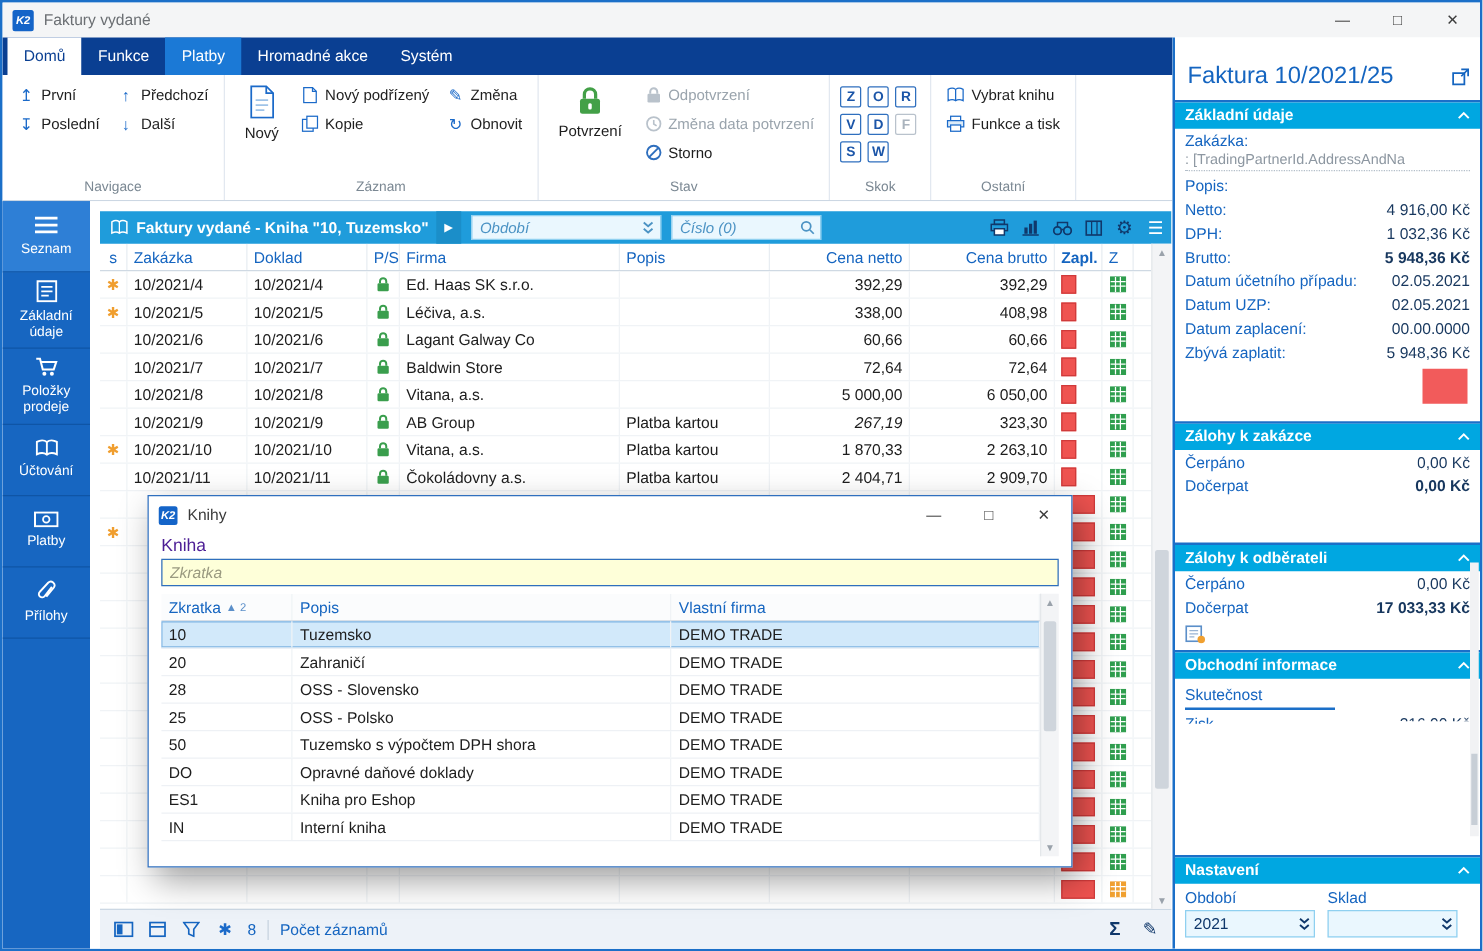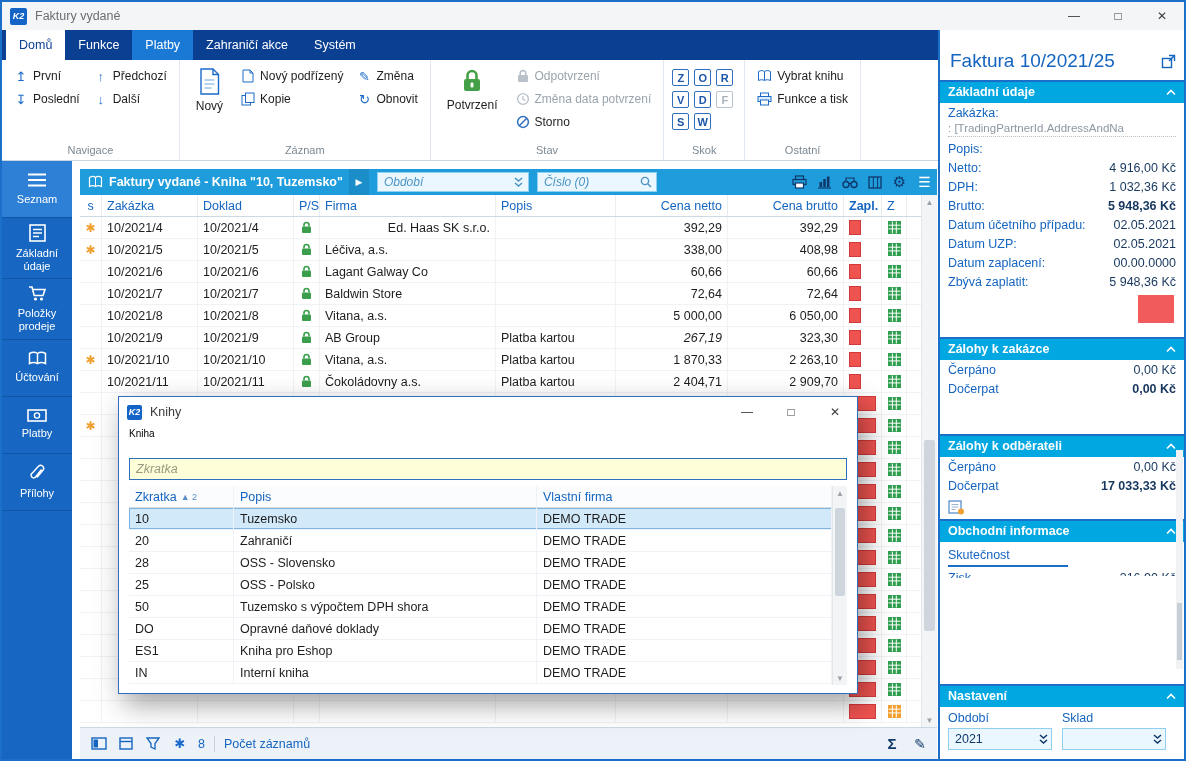--- a/index.html
+++ b/index.html
@@ -59,21 +59,21 @@
 .starblue{color:#1b6ac9;font-size:13px;}
 .sep{width:1px;height:16px;background:#c6d2de;}
 .sb-right{margin-left:auto;display:flex;gap:14px;align-items:center;color:#10386b;}
 .sum-g{font-size:15px;font-weight:bold;}
 .pen-g{font-size:14px;}
 
 .dialog{position:absolute;left:116px;top:394px;width:740px;height:298px;background:#fff;border:1px solid #2f6fbe;box-shadow:6px 10px 26px rgba(0,0,0,.38);display:flex;flex-direction:column;z-index:20;}
 .dlg-title{flex:0 0 30px;display:flex;align-items:center;gap:8px;padding-left:8px;}
 .dlg-title .t{font-size:12.5px;color:#3a3a3a;}
 .dlg-body{flex:1;display:flex;flex-direction:column;padding:0 10px 8px;min-height:0;}
-.dlg-label{color:#000000;font-size:10px;margin:1px 0 19px;}
+.dlg-label{color:#4c1d95;font-size:14px;margin:1px 0 3px;}
 .dlg-input{height:22px;border:1px solid #2f6fbe;background:#feffd9;font-size:12.5px;color:#55554a;padding:0 6px;font-family:inherit;width:100%;}
 .dlg-input::placeholder{color:#9a9a80;font-style:italic;}
 .dlg-grid{flex:1;margin-top:6px;position:relative;min-height:0;}
 .dlg-rows{position:absolute;top:0;left:0;right:15px;bottom:0;overflow:hidden;}
 .d-head{display:flex;height:22px;color:#1565c0;font-size:12.5px;border-bottom:1px solid #d8dfe7;align-items:center;background:#fbfcfd;}
 .d-row{display:flex;height:22px;font-size:12.5px;color:#1d1d1d;border-bottom:1px solid #eef1f5;align-items:center;}
 .d-row.selected{background:#d2e9fa;box-shadow:inset 0 0 0 1px #7fb4e2;}
 .dc{padding:0 6px;height:100%;display:flex;align-items:center;border-right:1px solid #f0f3f6;overflow:hidden;white-space:nowrap;}
 .sort{color:#5b8fc9;font-size:9px;margin-left:4px;}
 .dlg-scroll{position:absolute;right:0;top:0;bottom:0;width:15px;background:#f3f4f6;border-left:1px solid #e4e7ea;}
@@ -122,21 +122,21 @@
       </span>
   </div>
 
   <div class="body-row">
     <div class="left-col">
 
       <div class="tabrow">
           <div class="rtab selected">Domů</div>
           <div class="rtab ">Funkce</div>
           <div class="rtab accent">Platby</div>
-          <div class="rtab ">Zahraničí akce</div>
+          <div class="rtab ">Hromadné akce</div>
           <div class="rtab ">Systém</div>
         </div>
 
       <div class="ribbon">
         <div class="rgroup">
           <div class="rg-content" id="rg-navigace">
               <div class="rcol">
                 <div class="sbtn">
                   <span class="icw">
                     <span class="ga">↥</span>
@@ -456,21 +456,21 @@
                       <span>10/2021/4</span>
                     </div>
                     <div class="gc c" style="flex: 0 0 26px; width: 26px;">
                       <span class="icw">
                         <svg width="13" height="13" viewBox="0 0 13 13">
                           <rect x="2" y="5.5" width="9" height="6.5" rx="1" fill="#3a9e4d"></rect>
                           <path d="M4 5.5V4a2.5 2.5 0 0 1 5 0v1.5" fill="none" stroke="#3a9e4d" stroke-width="1.6"></path>
                         </svg>
                       </span>
                     </div>
-                    <div class="gc " style="flex: 0 0 176px; width: 176px; justify-content: flex-end;">
+                    <div class="gc " style="flex: 0 0 176px; width: 176px;">
                       <span>Ed. Haas SK s.r.o.</span>
                     </div>
                     <div class="gc " style="flex: 0 0 120px; width: 120px;">
                       <span></span>
                     </div>
                     <div class="gc num" style="flex: 0 0 112px; width: 112px;">
                       <span>392,29</span>
                     </div>
                     <div class="gc num" style="flex: 0 0 116px; width: 116px;">
                       <span>392,29</span>

